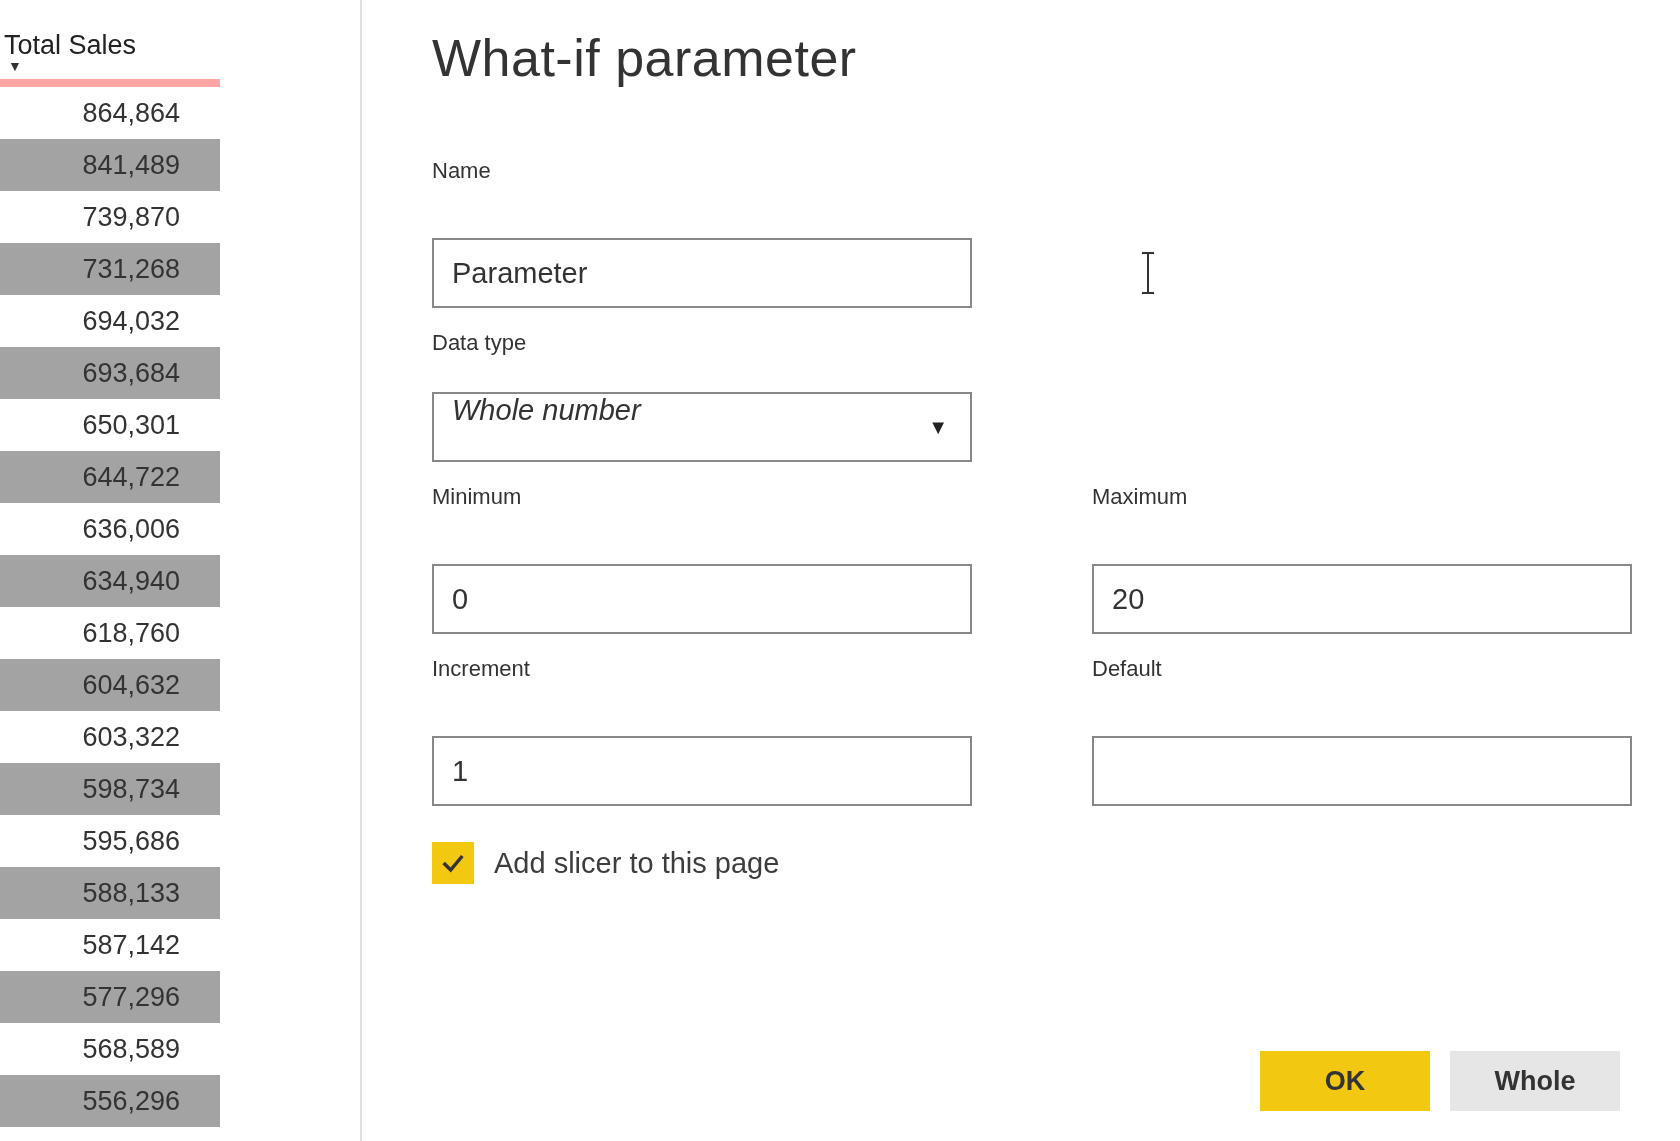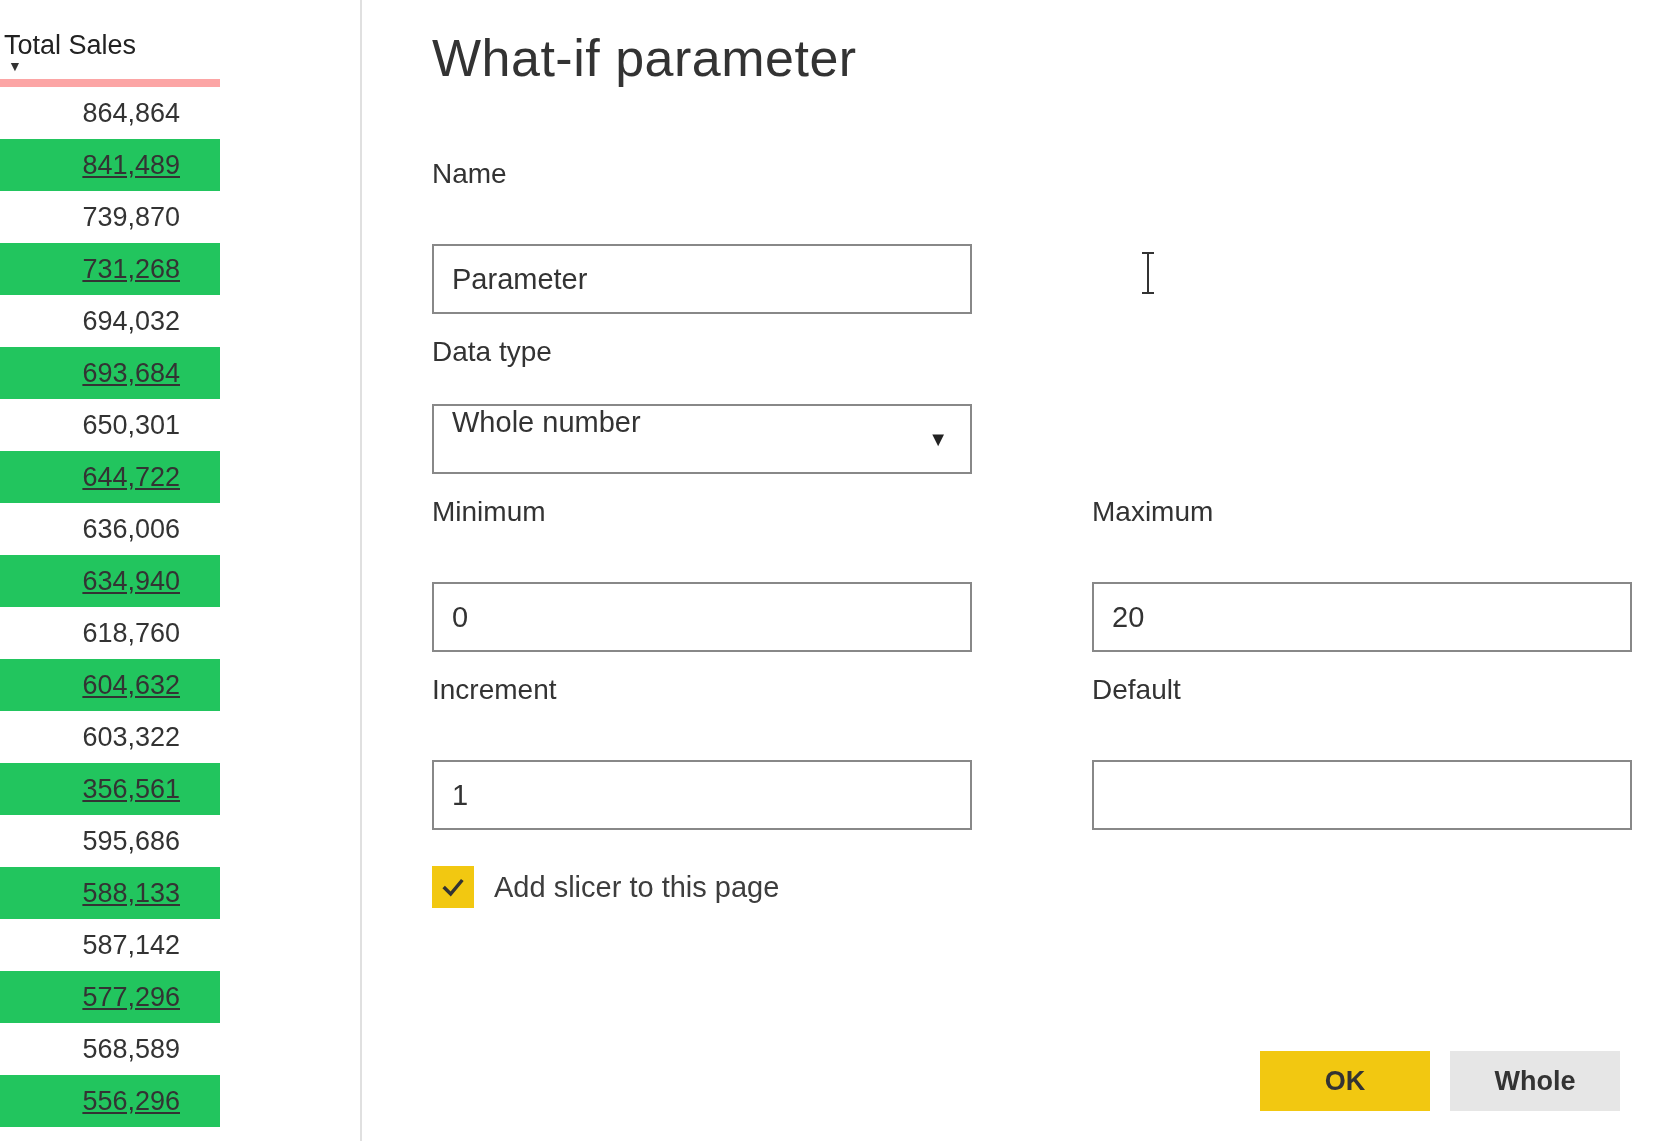--- a/index.html
+++ b/index.html
@@ -41,22 +41,21 @@
     .table-body { }
     .table-row {
       height: 52px;
       line-height: 52px;
       font-size: 27px;
       color: #333;
       text-align: right;
       padding-right: 40px;
     }
     .table-row.alt {
-      background: #22c55e;
-      text-decoration: underline;
+      background: #a3a3a3;
     }
     
     .divider {
       width: 2px;
       background: #e0e0e0;
       margin: 0 70px 0 140px;
       flex-shrink: 0;
     }
     
     .main {
@@ -74,21 +73,21 @@
     }
     .form-grid {
       display: grid;
       grid-template-columns: 540px 540px;
       column-gap: 120px;
       row-gap: 22px;
     }
     .field-group { }
     .span2 { grid-column: 1 / span 1; }
     .field-label {
-      font-size: 28px;
+      font-size: 22px;
       color: #333;
       margin-bottom: 18px;
       display: block;
     }
     .text-input, .select-input {
       width: 100%;
       height: 70px;
       border: 2px solid #888;
       font-size: 29px;
       padding: 0 18px;
@@ -98,20 +97,21 @@
       margin-top: 36px;
     }
     .select-wrap {
       position: relative;
     }
     .select-input {
       appearance: none;
       -webkit-appearance: none;
       padding-right: 26px;
       cursor: pointer;
+      font-style: italic;
     }
     .select-caret {
       position: absolute;
       right: 24px;
       top: 50%;
       transform: translateY(-50%);
       font-size: 20px;
       color: #222;
       pointer-events: none;
     }
@@ -208,21 +208,21 @@
         <div class="table-row alt">731,268</div>
         <div class="table-row">694,032</div>
         <div class="table-row alt">693,684</div>
         <div class="table-row">650,301</div>
         <div class="table-row alt">644,722</div>
         <div class="table-row">636,006</div>
         <div class="table-row alt">634,940</div>
         <div class="table-row">618,760</div>
         <div class="table-row alt">604,632</div>
         <div class="table-row">603,322</div>
-        <div class="table-row alt">356,561</div>
+        <div class="table-row alt">598,734</div>
         <div class="table-row">595,686</div>
         <div class="table-row alt">588,133</div>
         <div class="table-row">587,142</div>
         <div class="table-row alt">577,296</div>
         <div class="table-row">568,589</div>
         <div class="table-row alt">556,296</div>
       </div>
   </div>
 
   <div class="divider"></div>

